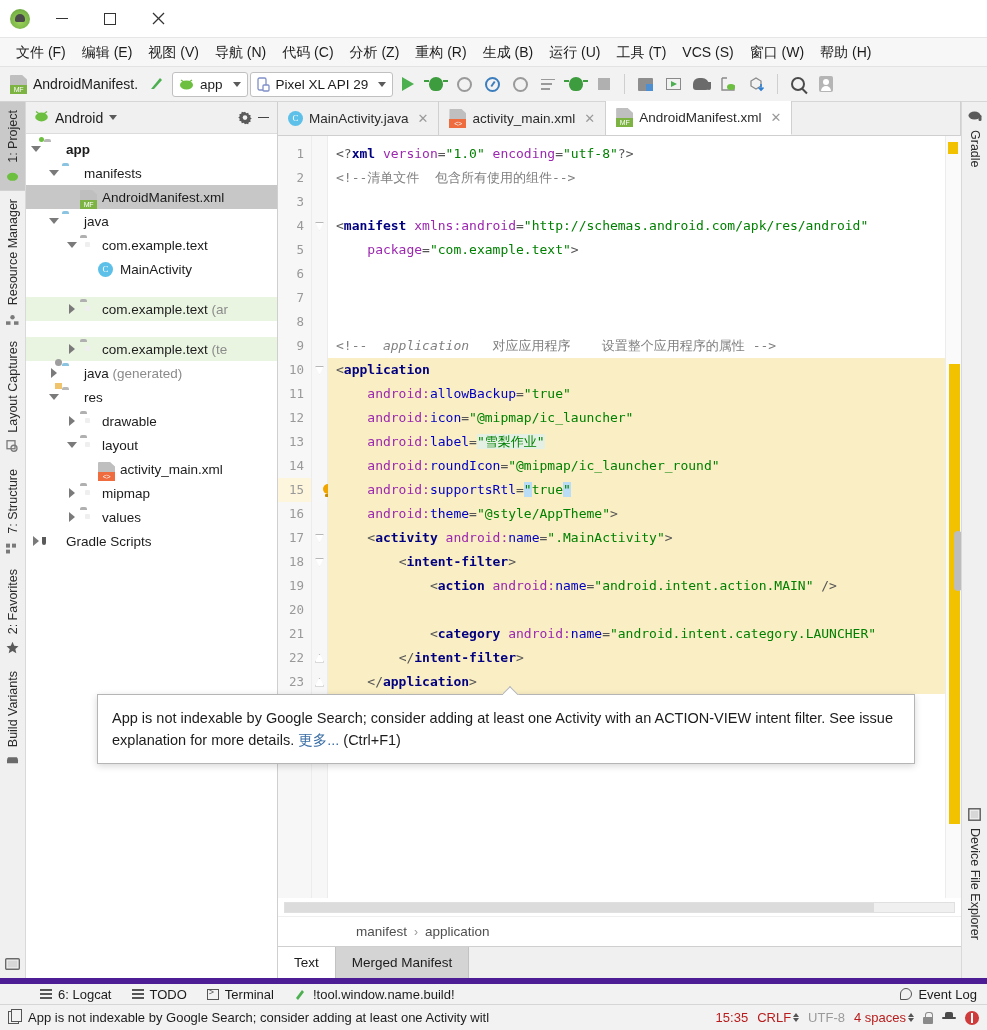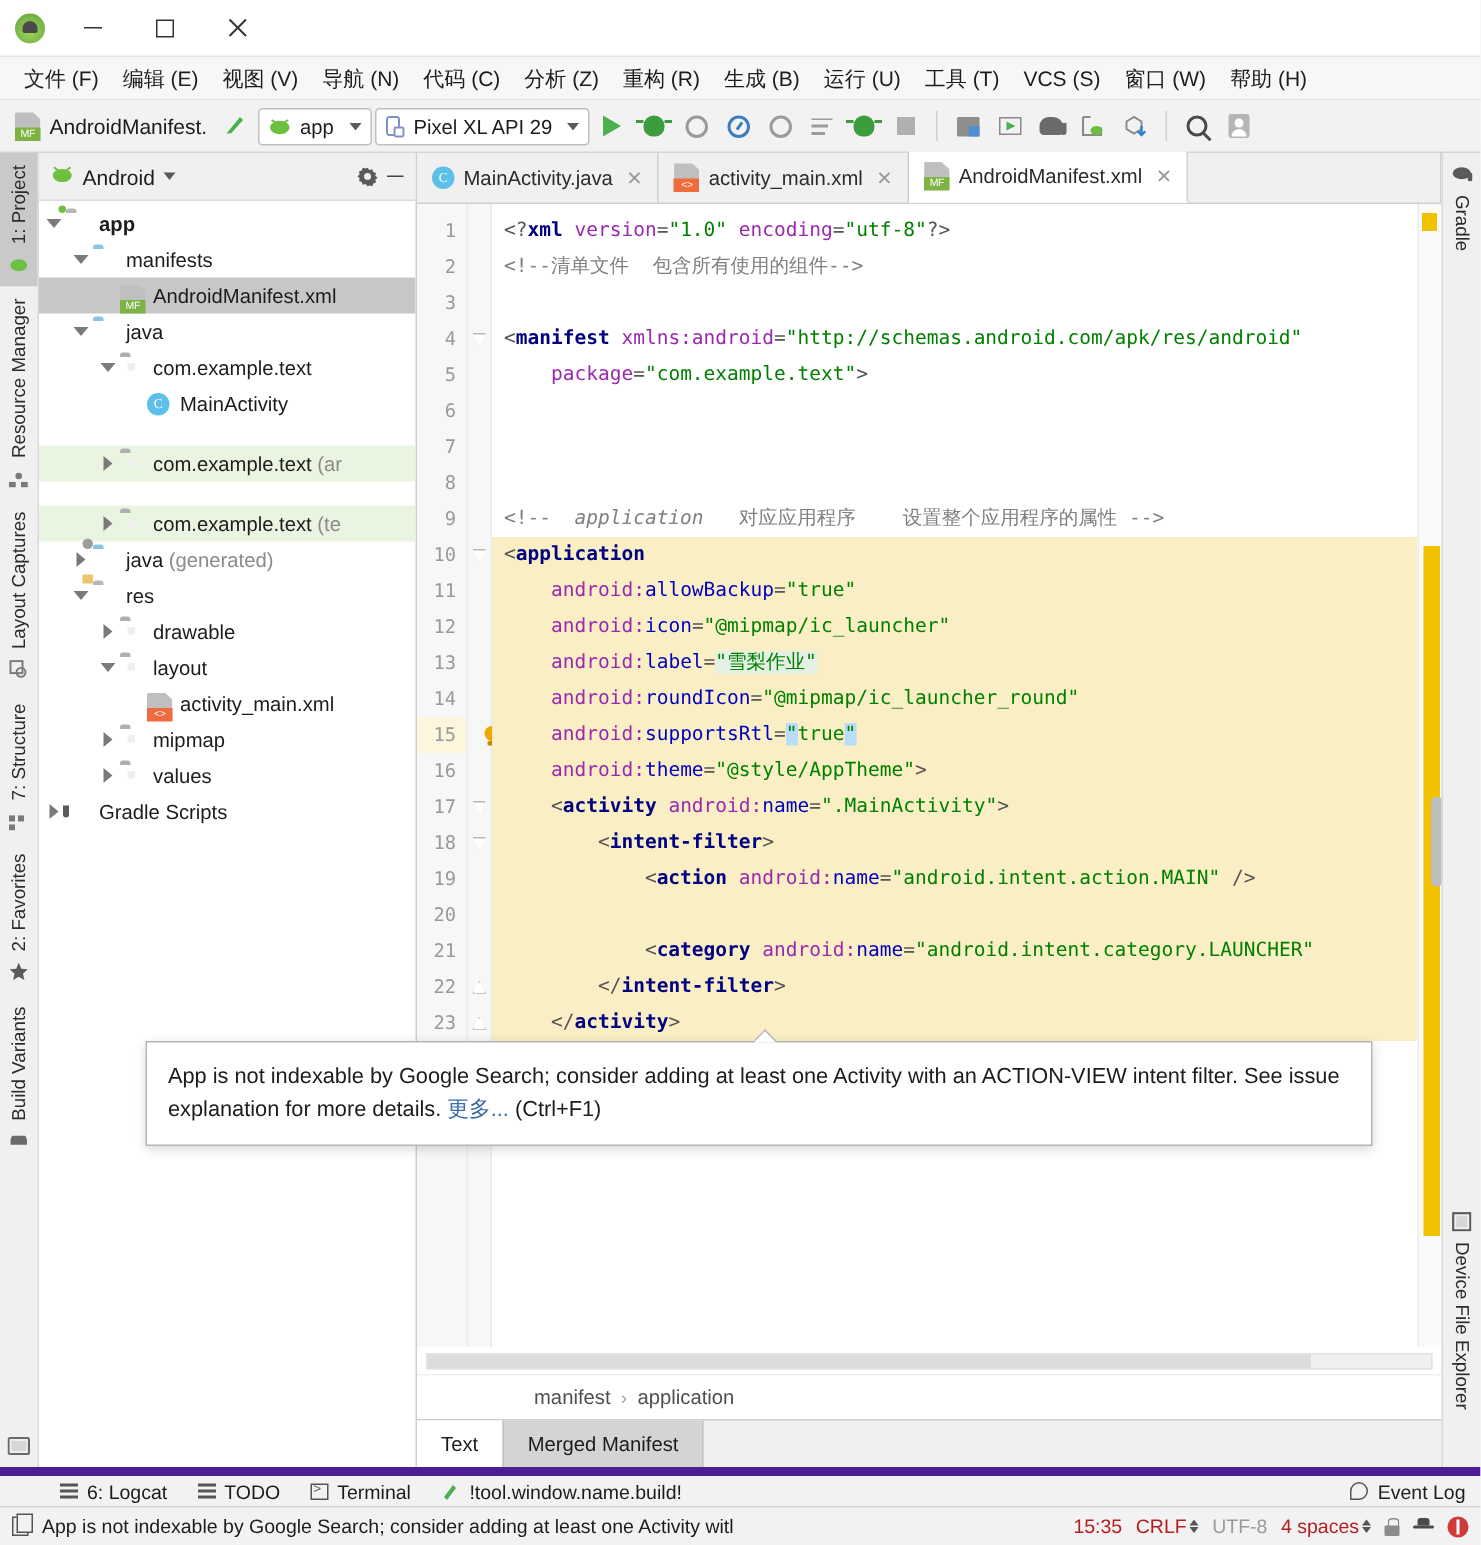--- a/index.html
+++ b/index.html
@@ -725,21 +725,20 @@
               <div class="cline">    <span class="k-attr">android:</span><span class="k-attr2">label</span><span class="k-punct">=</span><span class="k-val sel-green">"雪梨作业"</span></div>
               <div class="cline">    <span class="k-attr">android:</span><span class="k-attr2">roundIcon</span><span class="k-punct">=</span><span class="k-val">"@mipmap/ic_launcher_round"</span></div>
               <div class="cline">    <span class="k-attr">android:</span><span class="k-attr2">supportsRtl</span><span class="k-punct">=</span><span class="k-val"><span class="sel-blue">"</span>true<span class="sel-blue">"</span></span></div>
               <div class="cline">    <span class="k-attr">android:</span><span class="k-attr2">theme</span><span class="k-punct">=</span><span class="k-val">"@style/AppTheme"</span><span class="k-punct">&gt;</span></div>
               <div class="cline">    <span class="k-punct">&lt;</span><span class="k-tagname">activity</span> <span class="k-attr">android:</span><span class="k-attr2">name</span><span class="k-punct">=</span><span class="k-val">".MainActivity"</span><span class="k-punct">&gt;</span></div>
               <div class="cline">        <span class="k-punct">&lt;</span><span class="k-tagname">intent-filter</span><span class="k-punct">&gt;</span></div>
               <div class="cline">            <span class="k-punct">&lt;</span><span class="k-tagname">action</span> <span class="k-attr">android:</span><span class="k-attr2">name</span><span class="k-punct">=</span><span class="k-val">"android.intent.action.MAIN"</span> <span class="k-punct">/&gt;</span></div>
               <div class="cline">&nbsp;</div>
               <div class="cline">            <span class="k-punct">&lt;</span><span class="k-tagname">category</span> <span class="k-attr">android:</span><span class="k-attr2">name</span><span class="k-punct">=</span><span class="k-val">"android.intent.category.LAUNCHER"</span></div>
               <div class="cline">        <span class="k-punct">&lt;/</span><span class="k-tagname">intent-filter</span><span class="k-punct">&gt;</span></div>
-              <div class="cline">    <span class="k-punct">&lt;/</span><span class="k-tagname">activity</span><span class="k-punct">&gt;</span></div>
               <div class="cline">    <span class="k-punct">&lt;/</span><span class="k-tagname">application</span><span class="k-punct">&gt;</span></div>
             </div>
         </div>
 
         <div class="rightbar">
           <div class="mark-yellow" style="top:6px;"></div>
           <div class="err-strip" style="background:#f2c200; top:228px; height:460px; right:1px; width:11px;"></div>
           <div class="vscroll-thumb" style="top:395px; height:60px; right:-1px; background:#bdbdbd;"></div>
         </div>
       </div>

